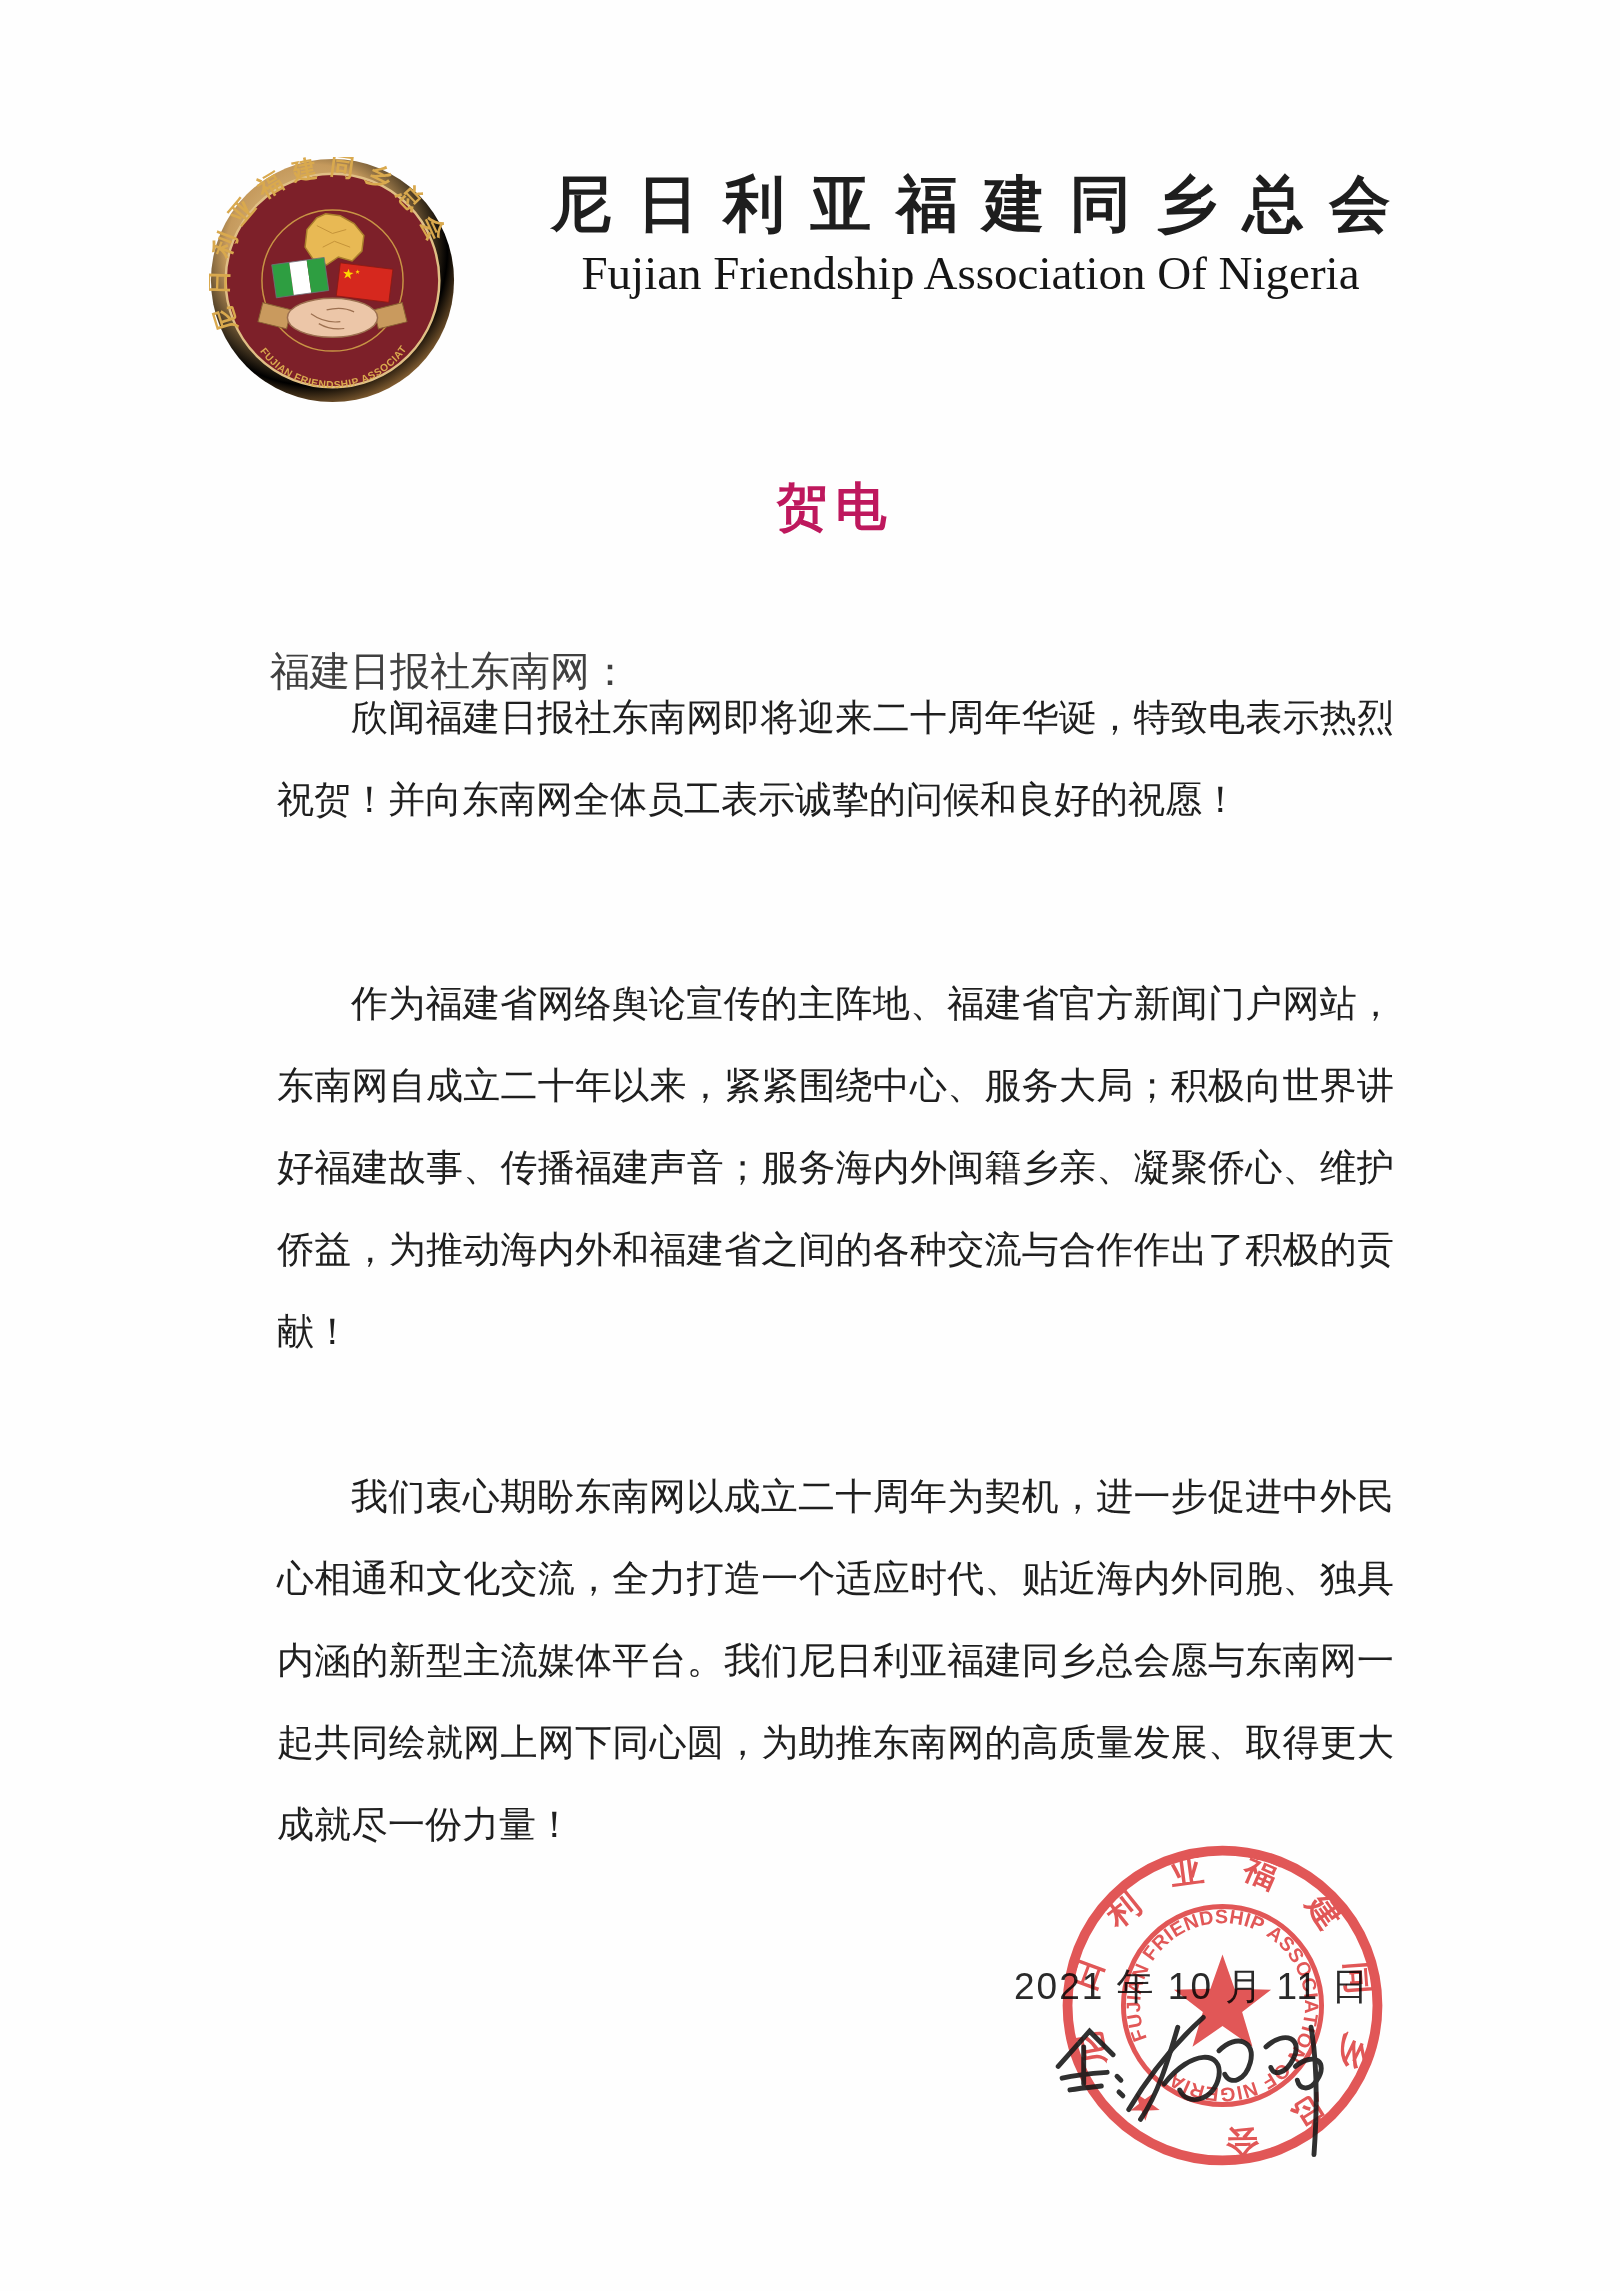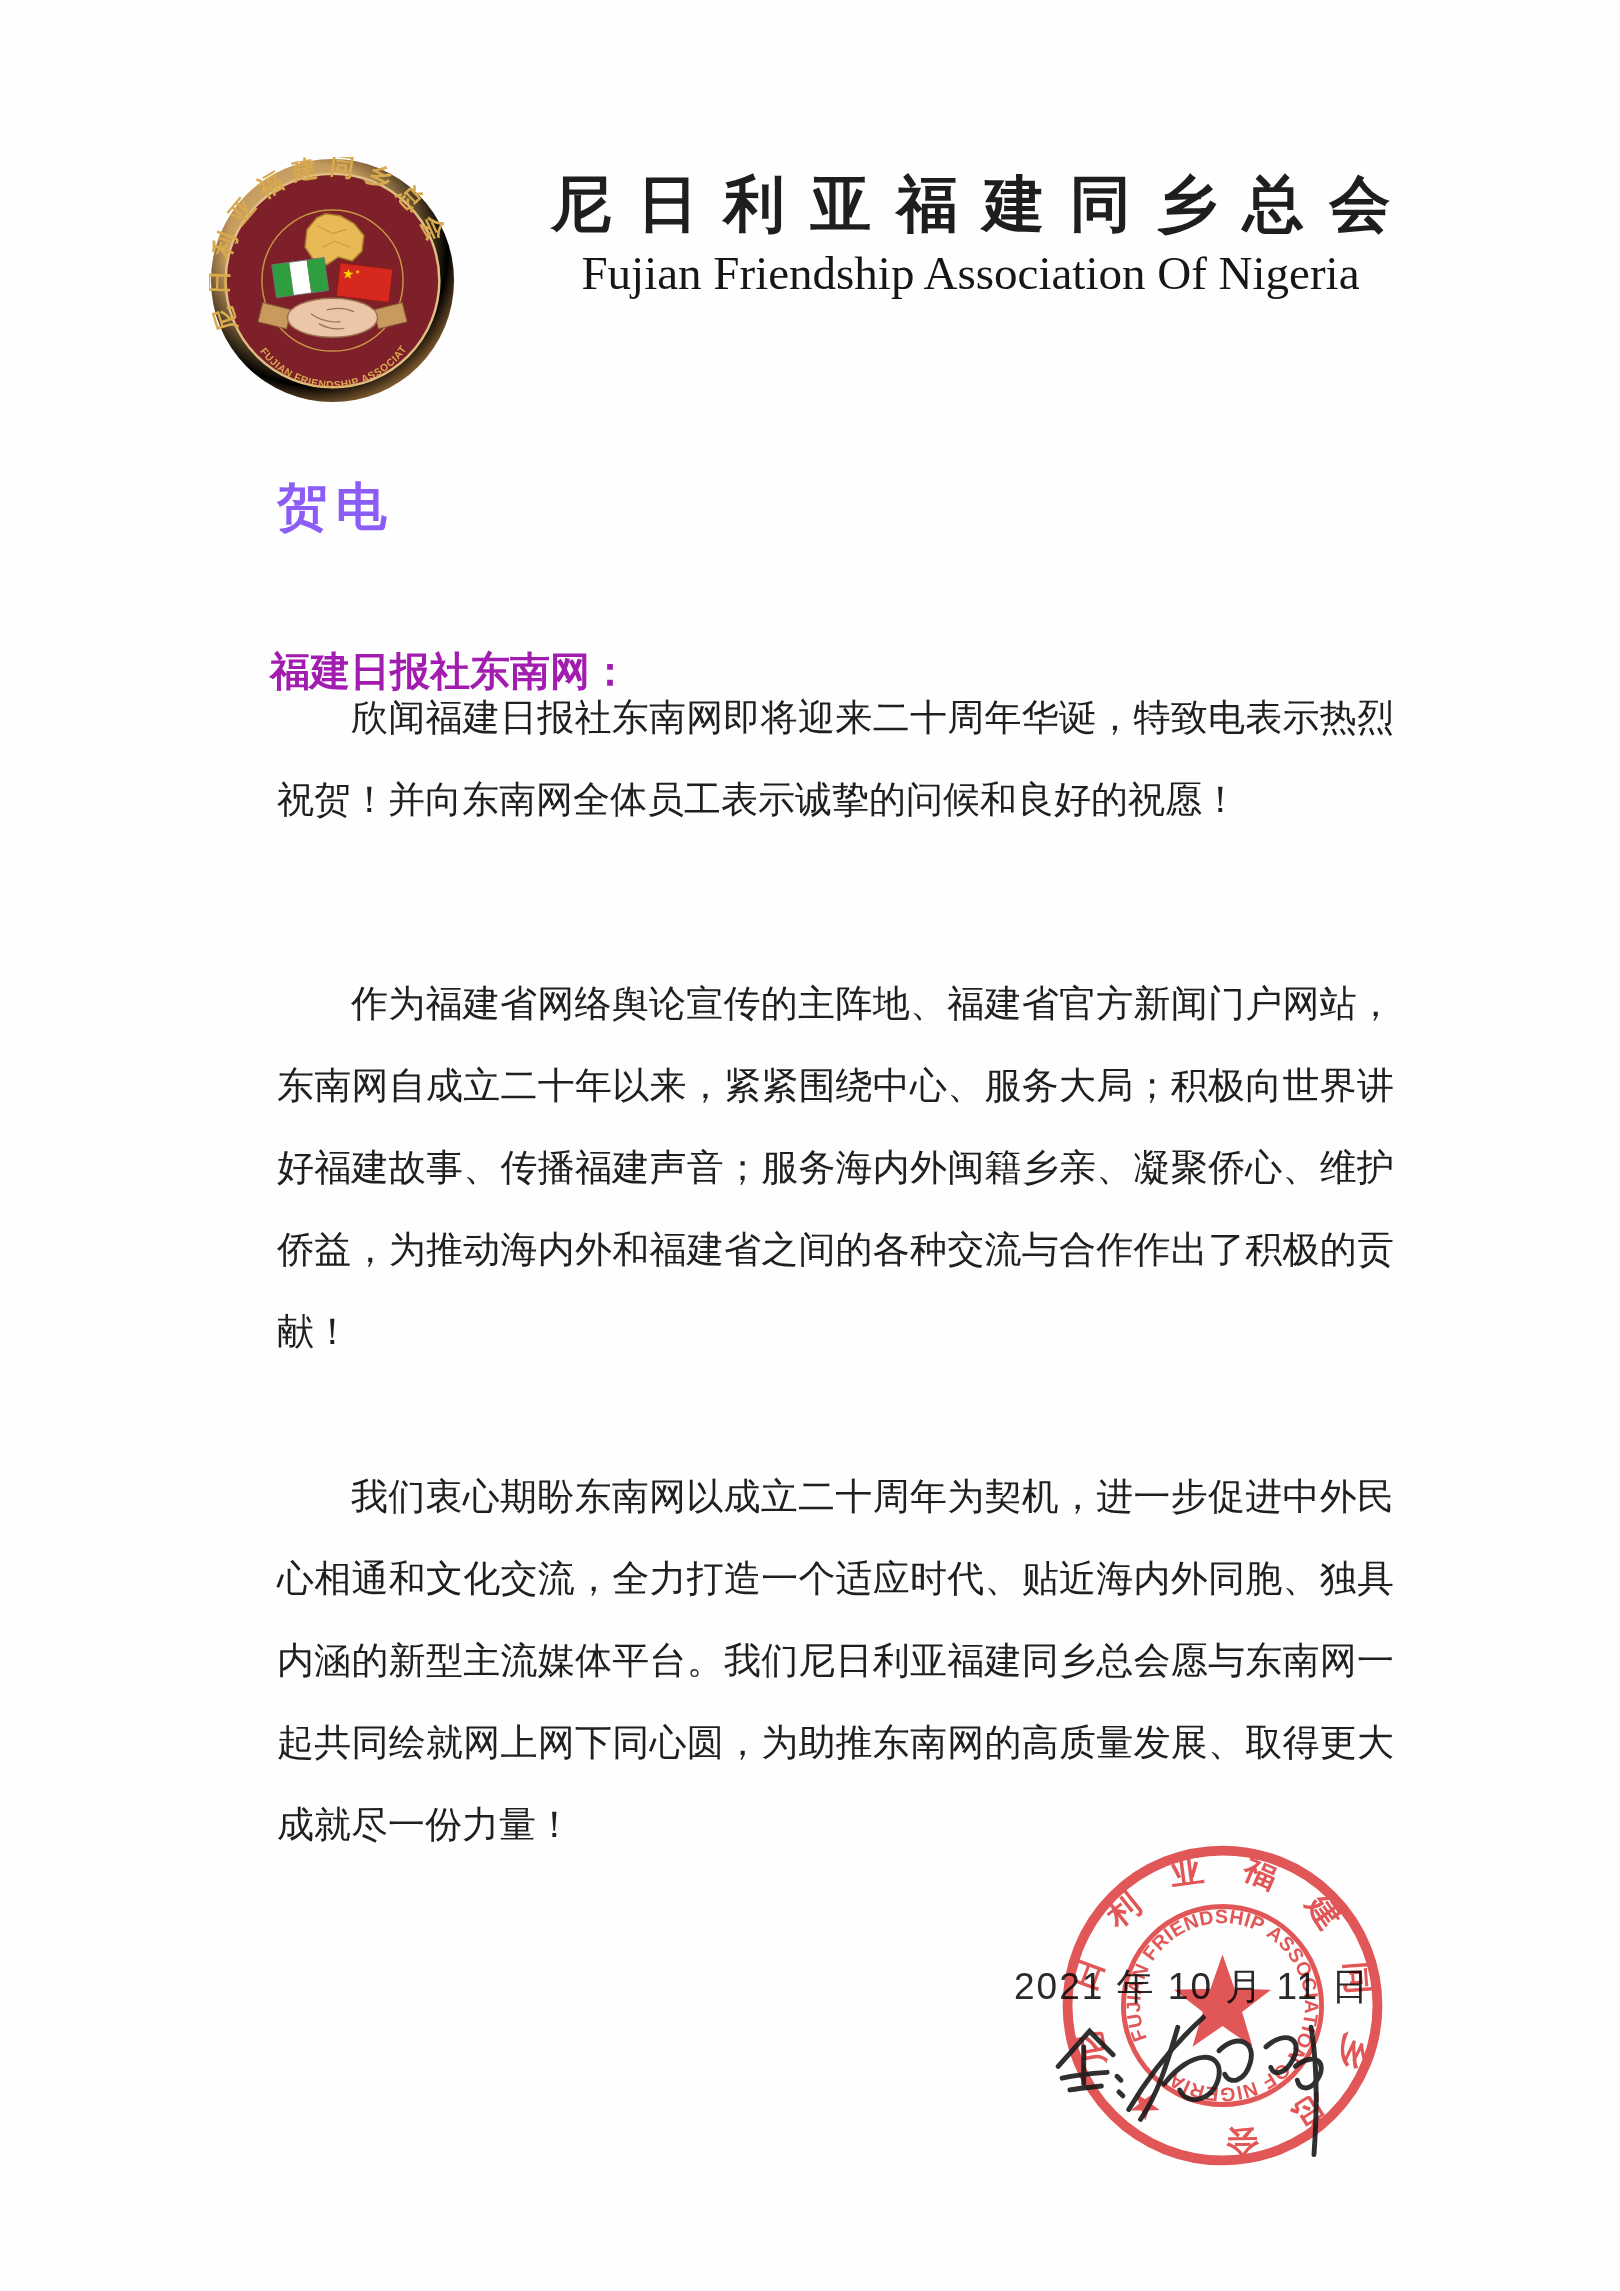--- a/index.html
+++ b/index.html
@@ -15,27 +15,27 @@
     font-size:61px;font-weight:bold;letter-spacing:25.5px;line-height:78px;
     color:#1e1e1e;white-space:nowrap;text-indent:25.5px;
     font-family:"Liberation Sans","DejaVu Sans",sans-serif;
   }
   .org-title .en{
     font-size:47px;line-height:61px;color:#161616;white-space:nowrap;
     font-family:"Liberation Serif","DejaVu Serif",serif;
   }
   
   .doc-title{
-    position:absolute;left:277px;top:473px;width:1117px;text-align:left;
-    font-size:51px;font-weight:bold;letter-spacing:7.8px;color:#8b5cf6;
+    position:absolute;left:277px;top:473px;width:1117px;text-align:center;
+    font-size:51px;font-weight:bold;letter-spacing:7.8px;color:#be185d;
     font-family:"Liberation Serif","DejaVu Serif",serif;
   }
   .salutation{
     position:absolute;left:270px;top:642px;width:1125px;
-    font-size:40px;font-weight:bold;color:#a21caf;line-height:59px;
+    font-size:40px;font-weight:normal;color:#404040;line-height:59px;
   }
   .para{
     position:absolute;left:277px;width:1117px;margin:0;
     font-size:37px;line-height:82px;color:#1f1f1f;
     text-align:justify;text-align-last:left;text-indent:74px;
     font-weight:500;
   }
   #para1{top:677px;}
   #para2{top:963px;}
   #para3{top:1456px;}

